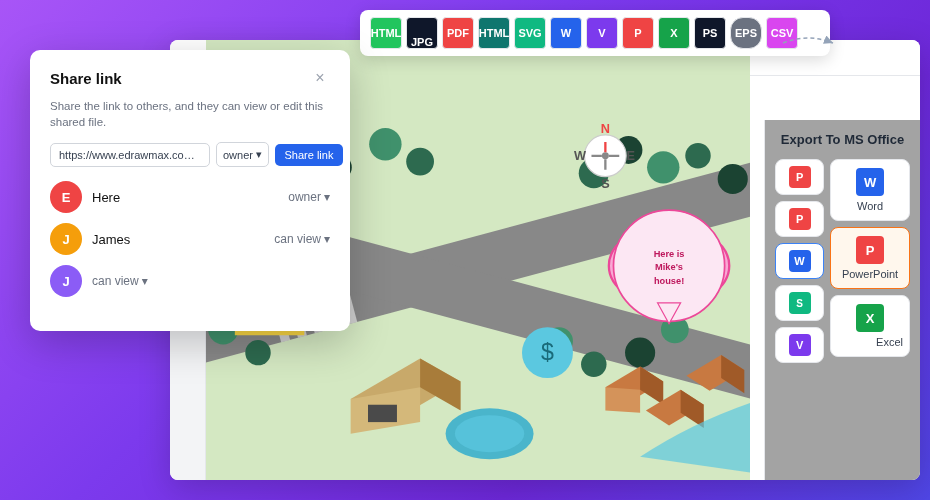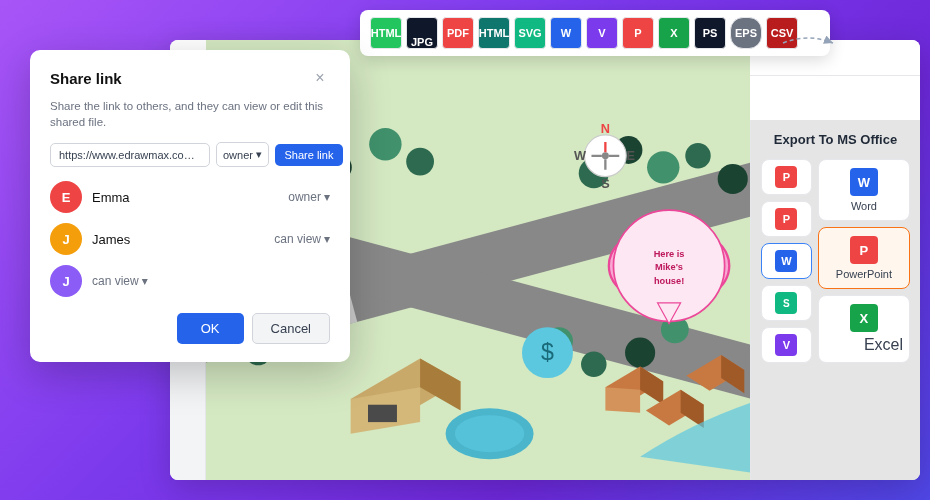--- a/index.html
+++ b/index.html
@@ -61,21 +61,21 @@
     .btn-jpg { background: #0f172a; align-items: flex-end; }
     .btn-pdf { background: #ef4444; }
     .btn-html { background: #0f766e; }
     .btn-svg { background: #10b981; }
     .btn-word { background: #2563eb; }
     .btn-v { background: #7c3aed; }
     .btn-ppt { background: #ef4444; }
     .btn-excel { background: #16a34a; }
     .btn-ps { background: #0f172a; }
     .btn-eps { background: #6b7280; border-radius: 13px; }
-    .btn-csv { background: #b91c1c; }
+    .btn-csv { background: #d946ef; }
 
     .arrow-indicator {
       position: absolute;
       top: 28px;
       right: 92px;
       z-index: 11;
     }
 
     
     .editor-toolbar {
@@ -118,23 +118,23 @@
       background: #dbeafe;
       color: #2563eb;
       border-bottom: 2px solid #2563eb;
     }
 
     
     .export-panel {
       position: absolute;
       top: 80px;
       right: 0;
-      width: 170px;
+      width: 156px;
       bottom: 0;
-      background: #e5e5e5;
+      background: #a3a3a3;
       border-left: 1px solid #e5e7eb;
       padding: 12px 10px;
     }
 
     .export-panel-title {
       font-size: 13px;
       font-weight: 600;
       color: #1f2937;
       text-align: center;
       margin-bottom: 12px;
@@ -585,21 +585,21 @@
         <div class="export-item">
           <div class="export-item-icon" style="background:#2563eb;">W</div>
           <span style="font-size:11px;color:#374151;">Word</span>
         </div>
         <div class="export-item active">
           <div class="export-item-icon" style="background:#ef4444;">P</div>
           <span style="font-size:11px;color:#374151;">PowerPoint</span>
         </div>
         <div class="export-item">
           <div class="export-item-icon" style="background:#16a34a;">X</div>
-          <span style="font-size:16px;color:#374151;padding-left:39px;">Excel</span>
+          <span style="font-size:11px;color:#374151;padding-left:39px;">Excel</span>
         </div>
       </div>
     </div>
   </div>
 </div>
 
 <div class="share-dialog">
   <div class="dialog-header">
     <span class="dialog-title">Share link</span>
     <div class="close-btn">×</div>
@@ -614,21 +614,21 @@
     </div>
     <button class="copy-btn">Share link</button>
   </div>
 
   <div class="user-list">
 
     <div class="user-row">
       <div class="avatar">
         <div class="avatar-inner" style="background:#ef4444;">E</div>
       </div>
-      <span class="user-name">Emma</span>
+      <span class="user-name">Here</span>
       <div class="user-role">
         <span>owner</span>
         <span>▾</span>
       </div>
     </div>
 
     <div class="user-row">
       <div class="avatar">
         <div class="avatar-inner" style="background:#f59e0b;">J</div>
       </div>
@@ -643,17 +643,13 @@
       <div class="avatar">
         <div class="avatar-inner" style="background:#8b5cf6;">J</div>
       </div>
       <div class="user-role">
         <span>can view</span>
         <span>▾</span>
       </div>
     </div>
   </div>
 
-  <div class="dialog-footer">
-    <button class="ok-btn">OK</button>
-    <button class="cancel-btn">Cancel</button>
-  </div>
 </div>
 
 </body></html>

